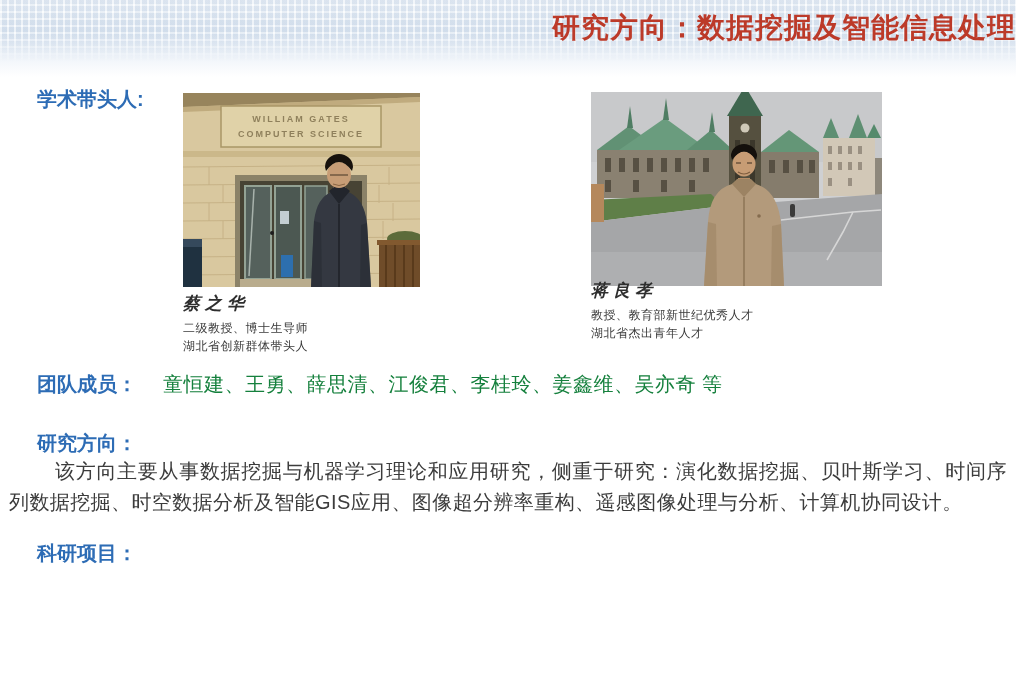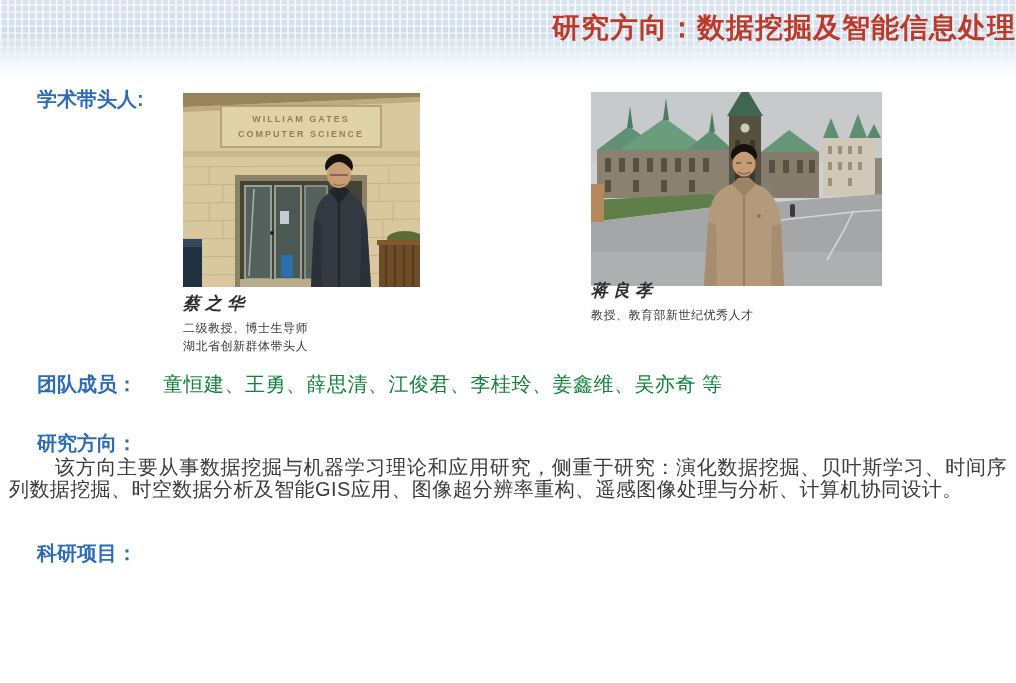--- a/index.html
+++ b/index.html
@@ -30,21 +30,21 @@
   }
   
   .blue-label { color:#2d6cb5; font-weight:bold; font-size:20px;margin-left:27px; }
   .leaders-label  { position:absolute; left:10px; top:86px;  }
   .team-row       { position:absolute; left:10px; top:371px; font-size:20px; }
   .team-row .members { margin-left:26px; color:#15803d; font-weight:normal; letter-spacing:.5px; }
   .research-label { position:absolute; left:10px; top:430px; }
   .projects-label { position:absolute; left:10px; top:540px;text-align:right; }
   .body-par {
     position:absolute; left:9px; width:998px;
-    font-size:20px; line-height:22px; text-align:justify;
+    font-size:20px; line-height:31px; text-align:justify;
     text-indent:2.3em; color:#3c3c3c; letter-spacing:.4px;
   }
   .research-body { top:456px; }
   .projects-body { top:561px; }
   
   .photo { position:absolute; display:block; }
   .photo-left  { left:183px; top:93px; width:237px; height:194px; }
   .photo-right { left:591px; top:92px; width:291px; height:194px; }
   
   .caption { position:absolute; text-align:left; color:#3a3a3a; }
@@ -236,20 +236,21 @@
   </svg>
 
   <div class="caption caption-left">
     <div class="name">蔡之华</div>
     <div class="line">二级教授、博士生导师</div>
     <div class="line">湖北省创新群体带头人</div>
   </div>
   <div class="caption caption-right">
     <div class="name">蒋良孝</div>
     <div class="line">教授、教育部新世纪优秀人才</div>
+    <div class="line">湖北省杰出青年人才</div>
   </div>
 
   <div class="team-row">
     <span class="blue-label">团队成员：</span><span class="members">童恒建、王勇、薛思清、江俊君、李桂玲、姜鑫维、吴亦奇 等</span>
   </div>
 
   <div class="blue-label research-label">研究方向：</div>
   <p class="body-par research-body">该方向主要从事数据挖掘与机器学习理论和应用研究，侧重于研究：演化数据挖掘、贝叶斯学习、时间序列数据挖掘、时空数据分析及智能GIS应用、图像超分辨率重构、遥感图像处理与分析、计算机协同设计。</p>
 
   <div class="blue-label projects-label">科研项目：</div>

